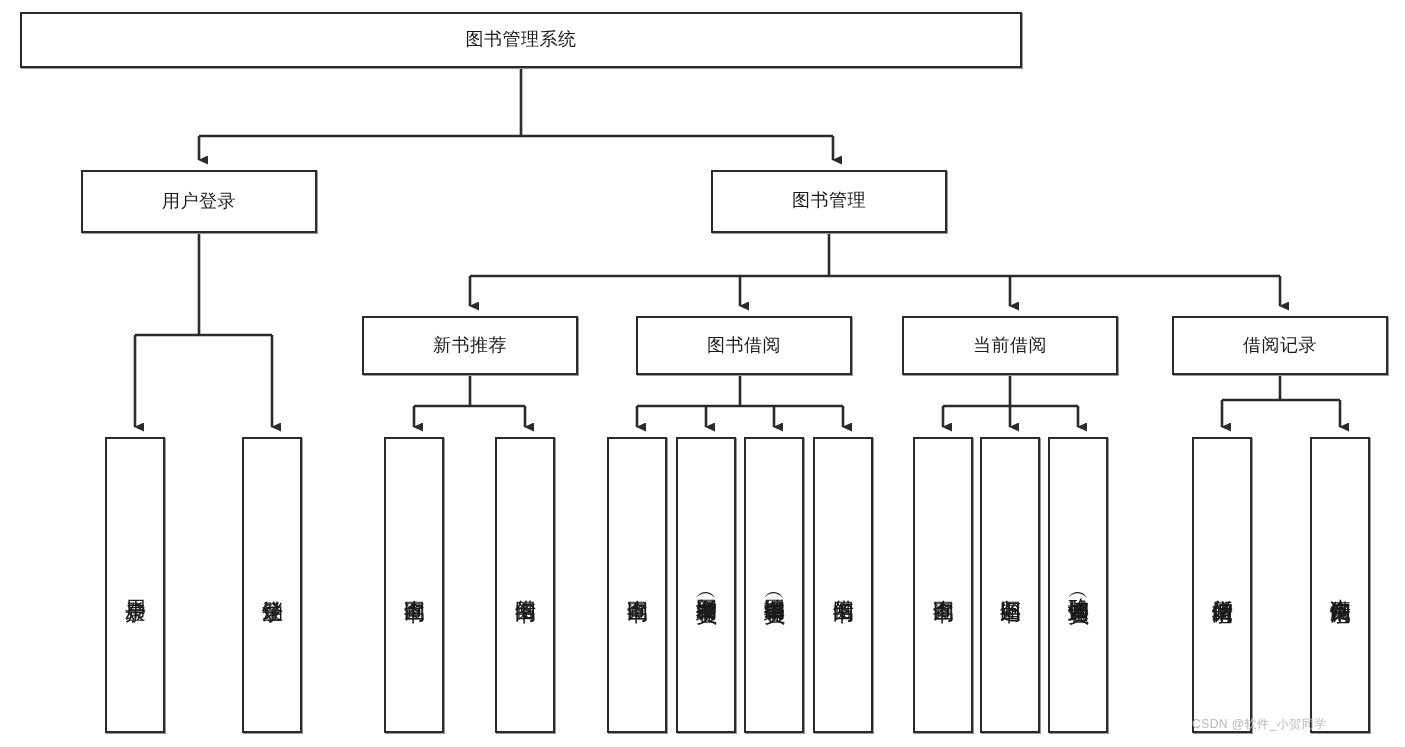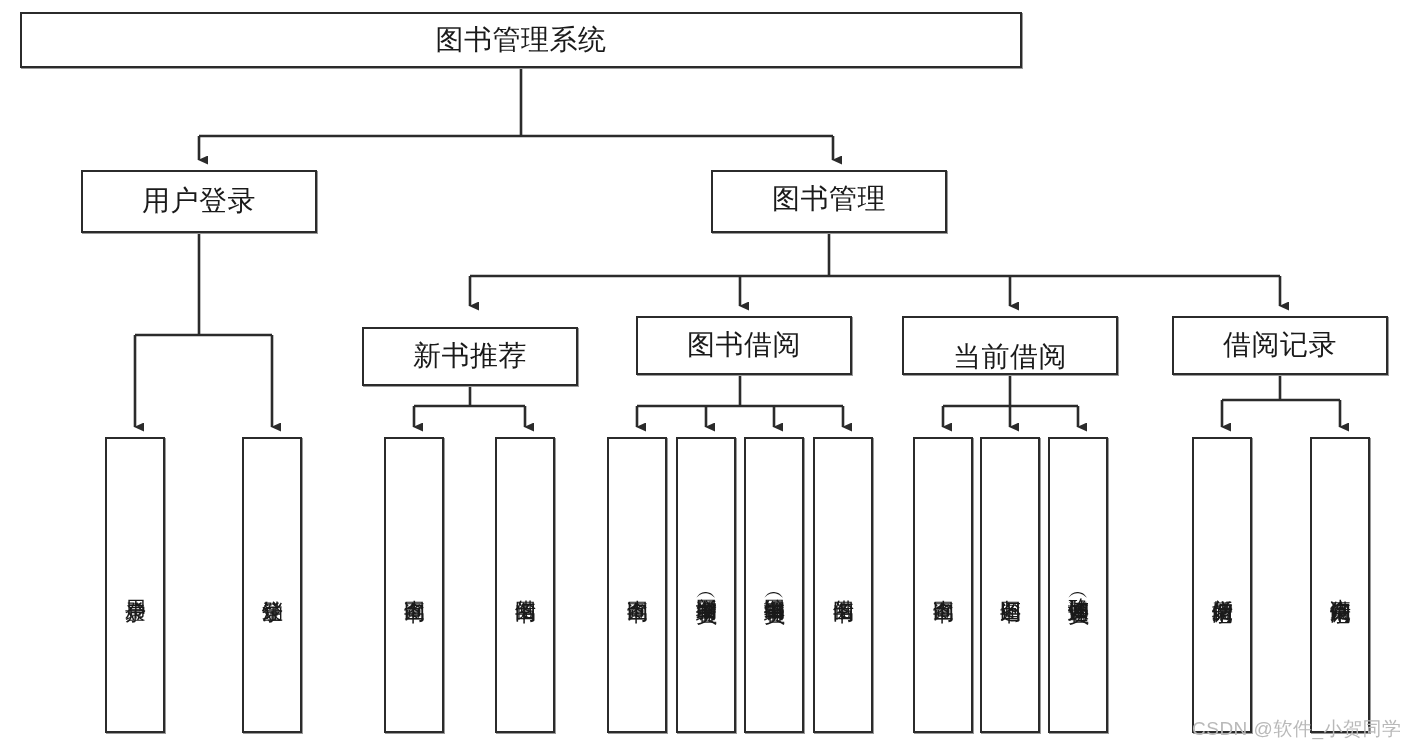--- a/index.html
+++ b/index.html
@@ -29,42 +29,42 @@
     box-sizing: border-box;
     background: #ffffff;
     border: 2px solid #2b2b2b;
     box-shadow: 1px 1px 0 0 #9a9a9a;
     display: flex;
     align-items: center;
     justify-content: center;
     color: #1a1a1a;
   }
   .node-label-h {
-    font-size: 28px;
+    font-size: 18px;
     line-height: 1.1;
     white-space: nowrap;
     letter-spacing: 0.5px;
   }
   .node-box.leaf {
     align-items: center;
     justify-content: center;
     padding: 4px 0;
   }
   .node-label-v {
     writing-mode: vertical-rl;
     text-orientation: upright;
     font-size: 21px;
     line-height: 1.28;
     letter-spacing: 1px;
     text-align: center;
     max-height: 100%;
   }
   .watermark {
     position: absolute;
-    font-size: 19px;
+    font-size: 12px;
     color: #b9b9b9;
     white-space: nowrap;
     letter-spacing: 0.5px;
     pointer-events: none;
   }
 </style>
 </head>
 <body>
 
 <div id="stage">
@@ -123,27 +123,27 @@
     <span class="node-label-h">图书管理系统</span>
   </div>
 
   <div class="node-box" style="left:81px; top:170px; width:236px; height:63px;">
     <span class="node-label-h">用户登录</span>
   </div>
   <div class="node-box" style="left:711px; top:170px; width:236px; height:63px;font-family:Liberation Mono, monospace;">
     <span class="node-label-h">图书管理</span>
   </div>
 
-  <div class="node-box" style="left:362px; top:316px; width:216px; height:59px;margin-top:11px;">
+  <div class="node-box" style="left:362px; top:316px; width:216px; height:59px;">
     <span class="node-label-h">新书推荐</span>
   </div>
   <div class="node-box" style="left:636px; top:316px; width:216px; height:59px;">
     <span class="node-label-h">图书借阅</span>
   </div>
-  <div class="node-box" style="left:902px; top:316px; width:216px; height:59px;align-items:flex-end;">
+  <div class="node-box" style="left:902px; top:316px; width:216px; height:59px;">
     <span class="node-label-h">当前借阅</span>
   </div>
   <div class="node-box" style="left:1172px; top:316px; width:216px; height:59px;align-items:center;">
     <span class="node-label-h">借阅记录</span>
   </div>
 
   <div class="node-box leaf" style="left:105px; top:437px; width:60px; height:296px;">
     <span class="node-label-v">用户登录</span>
   </div>
   <div class="node-box leaf" style="left:242px; top:437px; width:60px; height:296px;">

